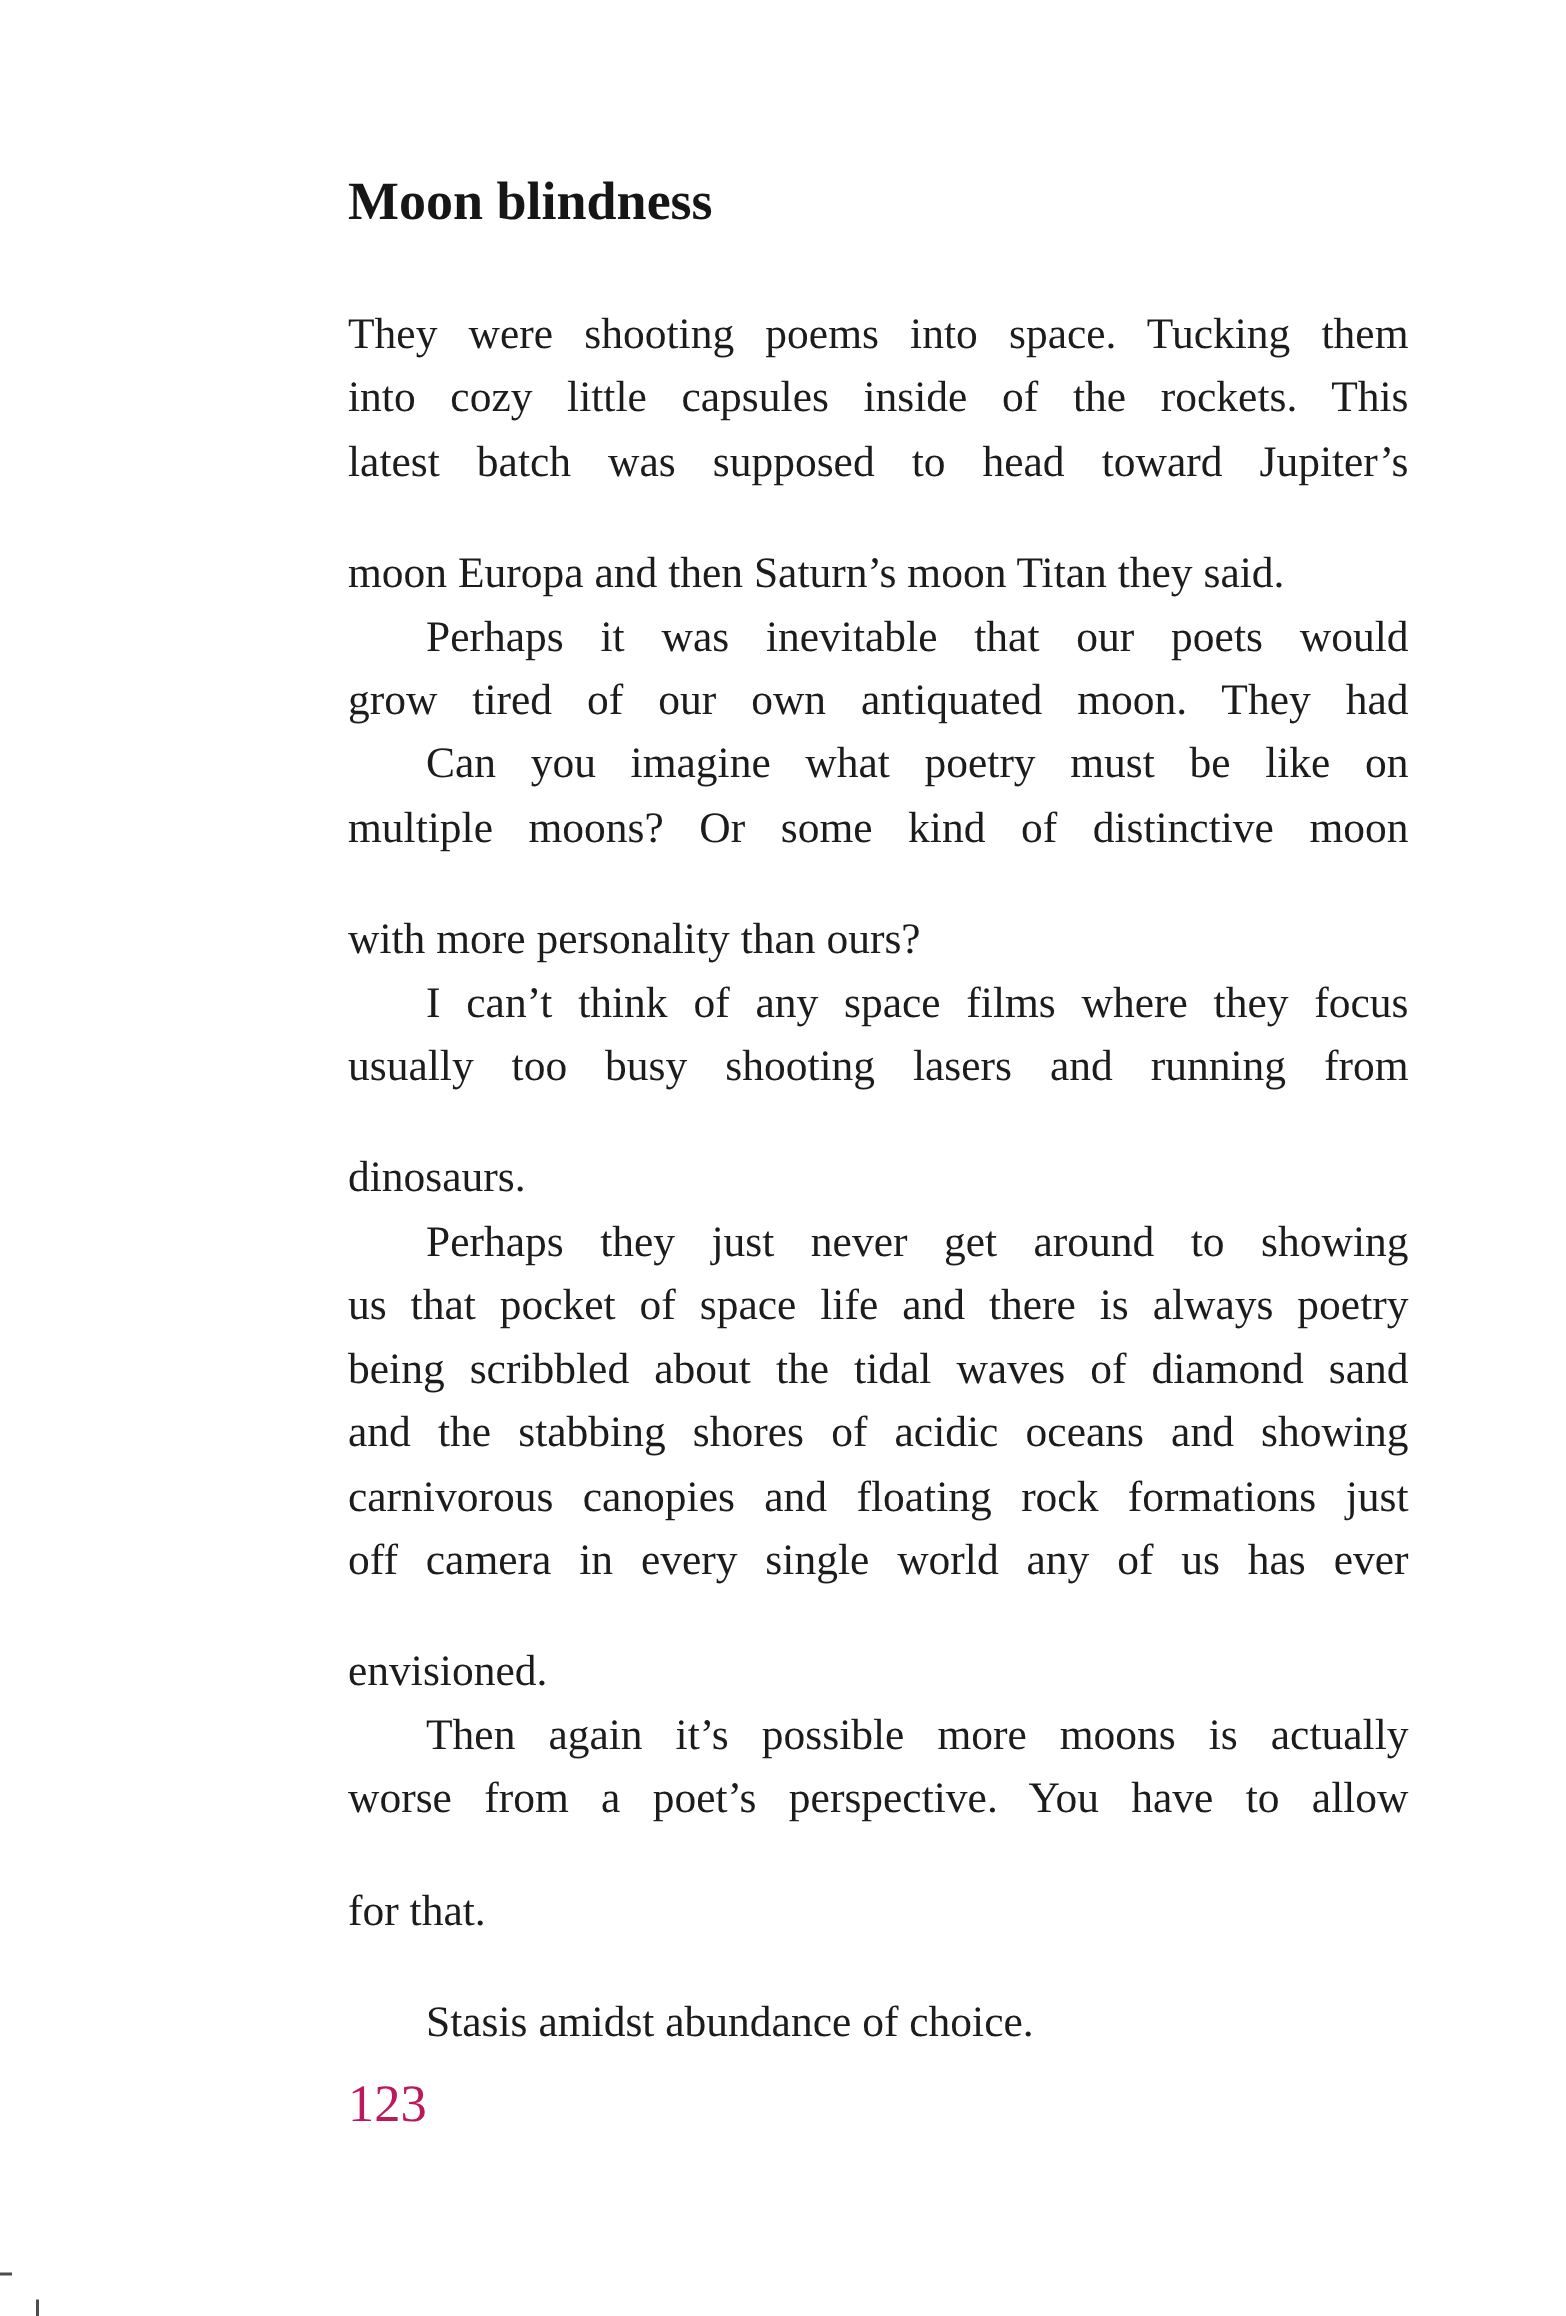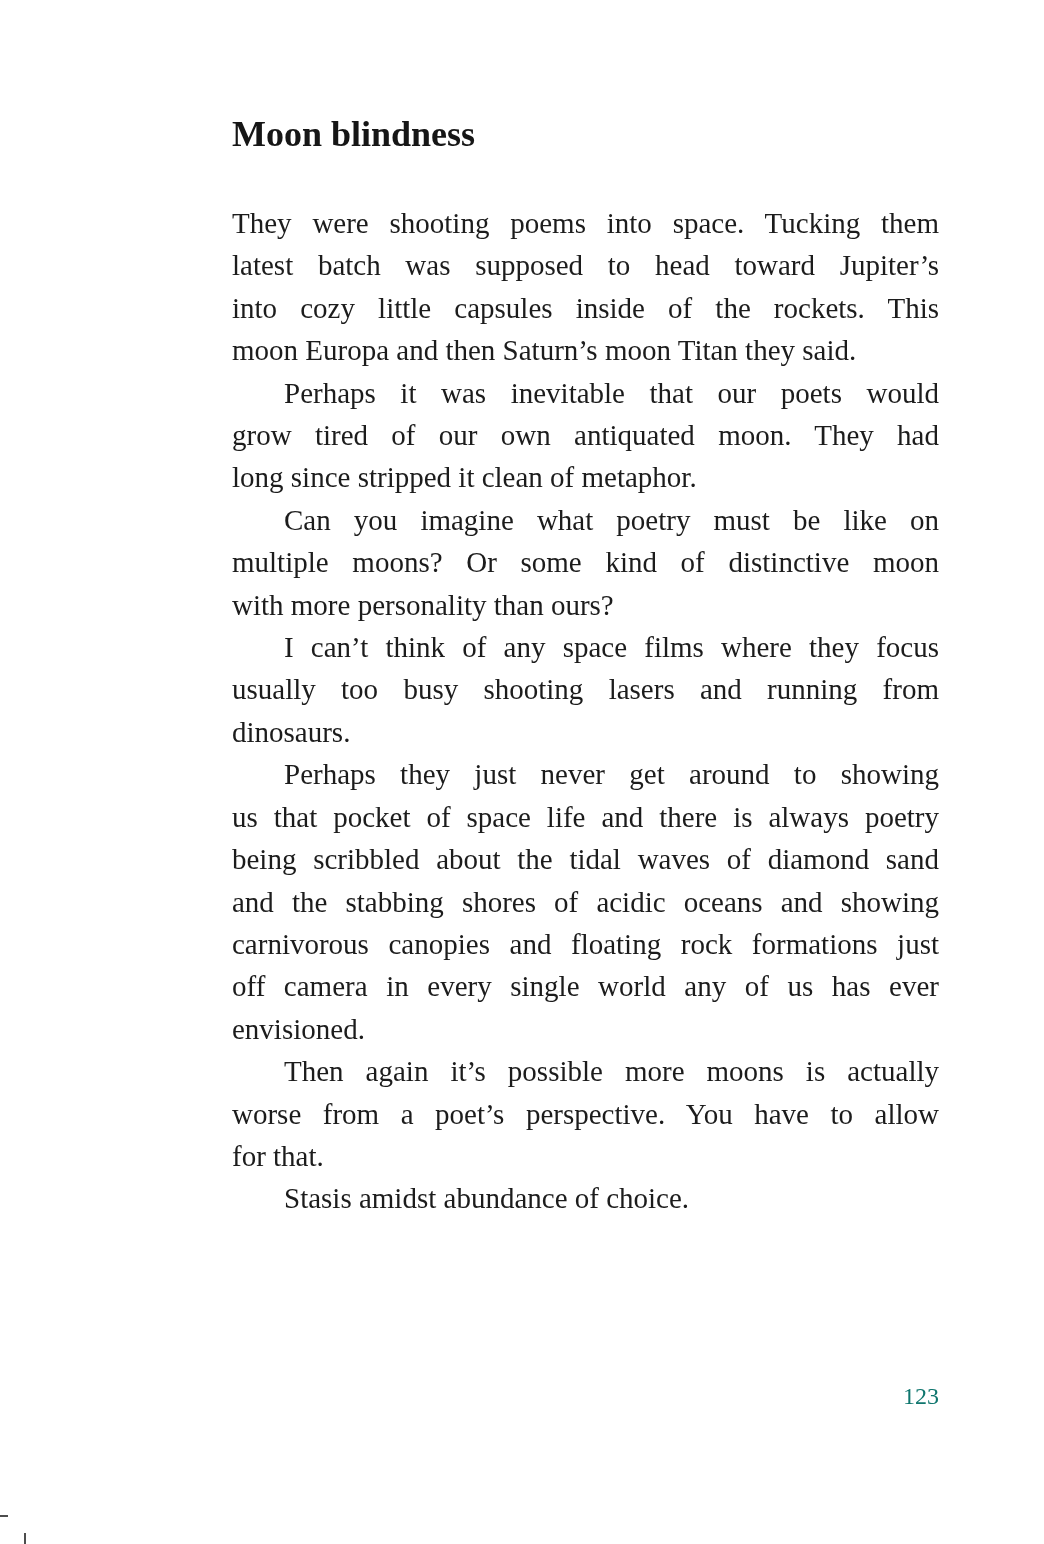--- a/index.html
+++ b/index.html
@@ -42,32 +42,33 @@
     margin: 0;
     padding: 0;
   }
   .line {
     text-align: justify;
     text-align-last: justify;
     hyphens: none;
   }
   .line.last {
     text-align-last: left;
+    margin-top: 32px;
   }
   .para.indent .line:first-child {
     text-indent: 52px;
   }
   .page-number {
     position: absolute;
     left: 232px;
     top: 1383px;
     width: 707px;
-    text-align: right;
-    font-size: 24px;
-    color: #0f766e;
+    text-align: left;
+    font-size: 35px;
+    color: #be185d;
   }
   .scan-mark-h {
     position: absolute;
     left: 0;
     top: 1515px;
     width: 8px;
     height: 2px;
     background: #4d4d4d;
   }
   .scan-mark-v {
@@ -83,28 +84,27 @@
 <body>
 
 <div class="page">
 
   <div class="text-column">
     <h1 class="heading">Moon blindness</h1>
 
     <div class="body-text" id="paragraphs">
         <div class="para">
           <div class="line">They were shooting poems into space. Tucking them</div>
+          <div class="line">into cozy little capsules inside of the rockets. This</div>
           <div class="line">latest batch was supposed to head toward Jupiter’s</div>
-          <div class="line">into cozy little capsules inside of the rockets. This</div>
           <div class="line last">moon Europa and then Saturn’s moon Titan they said.</div>
         </div>
         <div class="para indent">
           <div class="line">Perhaps it was inevitable that our poets would</div>
           <div class="line">grow tired of our own antiquated moon. They had</div>
-          <div class="line last">long since stripped it clean of metaphor.</div>
         </div>
         <div class="para indent">
           <div class="line">Can you imagine what poetry must be like on</div>
           <div class="line">multiple moons? Or some kind of distinctive moon</div>
           <div class="line last">with more personality than ours?</div>
         </div>
         <div class="para indent">
           <div class="line">I can’t think of any space films where they focus</div>
           <div class="line">usually too busy shooting lasers and running from</div>
           <div class="line last">dinosaurs.</div>

